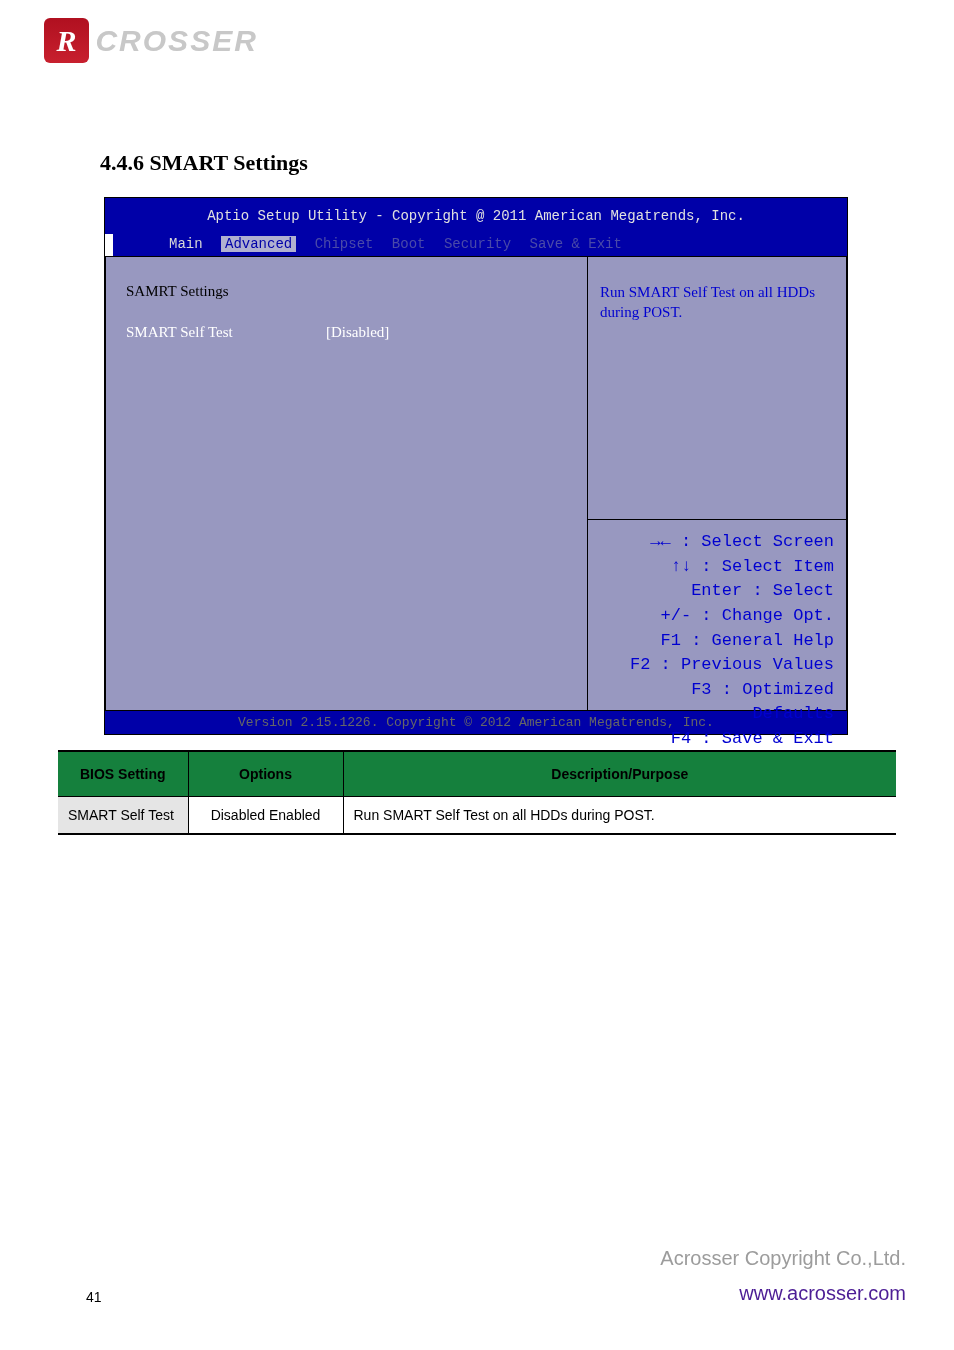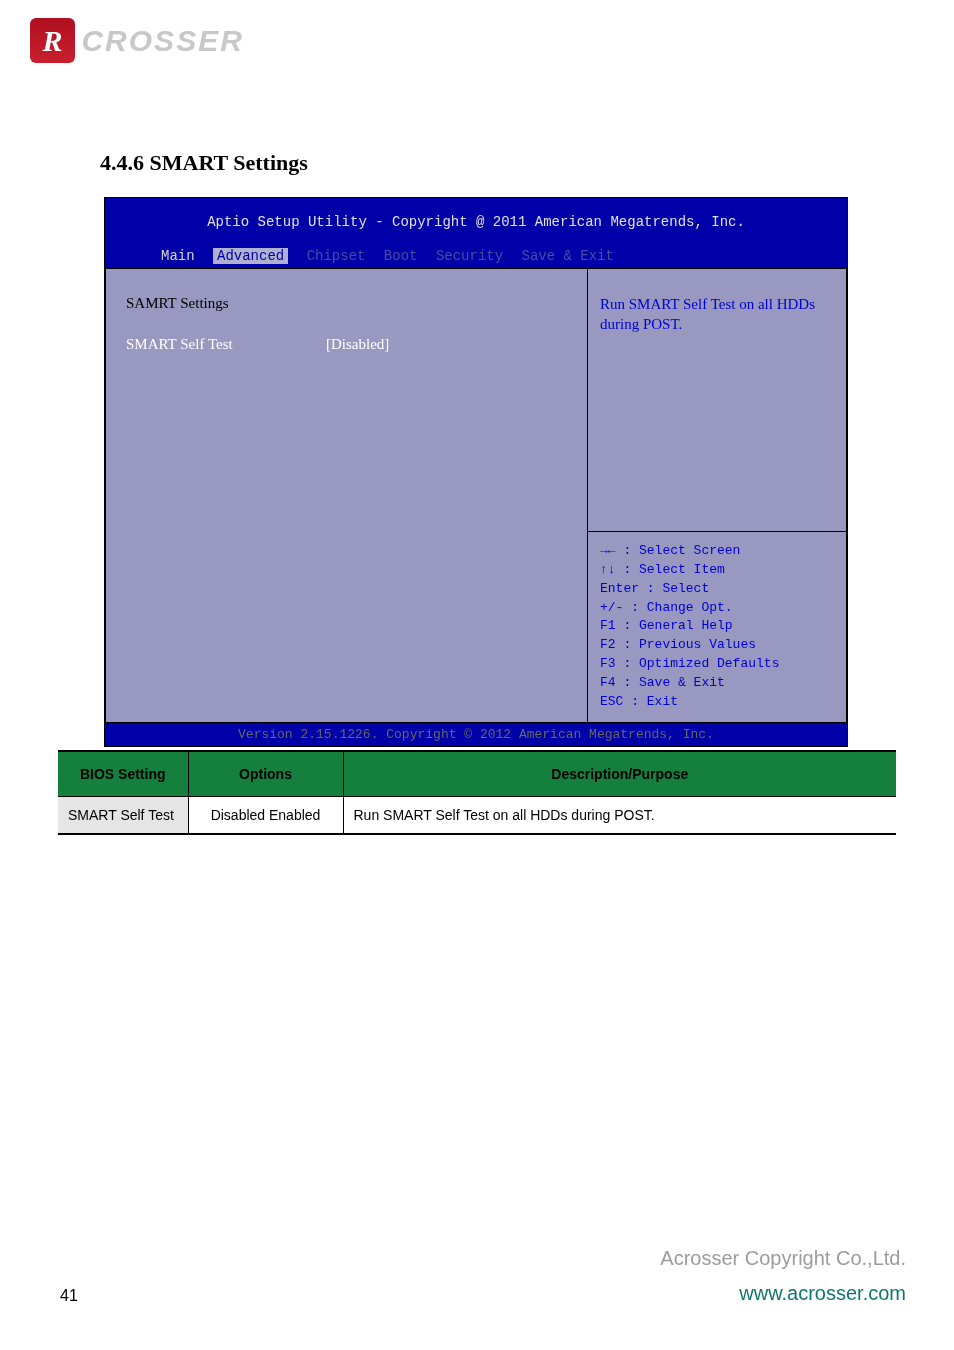--- a/index.html
+++ b/index.html
@@ -6,21 +6,21 @@
     body {
       width: 954px;
       height: 1350px;
       background: #ffffff;
       font-family: Arial, sans-serif;
       position: relative;
     }
     .logo {
       position: absolute;
       top: 18px;
-      left: 30px;
+      left: 44px;
       width: 250px;
       height: 55px;
     }
     .logo-box {
       display: inline-block;
       vertical-align: middle;
     }
     .logo-r {
       width: 45px;
       height: 45px;
@@ -58,31 +58,32 @@
     .bios-window {
       position: absolute;
       top: 197px;
       left: 104px;
       width: 744px;
       border: 1px solid #000;
     }
     .bios-header {
       background: #0000a8;
       color: #e0e0e0;
-      padding: 16px 8px;
+      padding: 10px 8px;
       text-align: center;
       font-family: "Courier New", monospace;
       font-size: 14px;
     }
     .bios-menubar {
       background: #0000a8;
       color: #888;
       padding: 2px 8px 4px 56px;
       font-family: "Courier New", monospace;
       font-size: 14px;
+      margin-left: 8px;
     }
     .bios-menubar span {
       margin-right: 10px;
     }
     .bios-menubar .dim {
       color: #4a4aa8;
     }
     .bios-menubar .main {
       color: #d8d8d8;
     }
@@ -130,22 +131,23 @@
       color: #0000d0;
       font-size: 15px;
       border-bottom: 1px solid #000;
       line-height: 1.3;
     }
     .bios-help-bottom {
       height: 190px;
       padding: 10px 12px;
       font-family: "Courier New", monospace;
       color: #0000d0;
-      font-size: 13px;
+      font-size: 17px;
       line-height: 1.45;
+      text-align: right;
     }
     .bios-footer {
       background: #0000a8;
       color: #666;
       text-align: center;
       padding: 4px;
       font-family: "Courier New", monospace;
       font-size: 13px;
     }
     .param-table {
@@ -193,28 +195,28 @@
       right: 48px;
       font-size: 20px;
       color: #9c9c9c;
       font-family: Arial, sans-serif;
     }
     .page-footer-url {
       position: absolute;
       bottom: 45px;
       right: 48px;
       font-size: 20px;
-      color: #0f766e;
+      color: #4c1d95;
       font-family: Arial, sans-serif;
     }
     .page-number {
       position: absolute;
       bottom: 45px;
-      left: 60px;
-      font-size: 16px;
+      left: 86px;
+      font-size: 14px;
       font-family: Arial, sans-serif;
     }
   </style>
 </head>
 <body>
 
 <div class="logo">
   <span class="logo-box">
     <span class="logo-r">R</span>
   </span>

